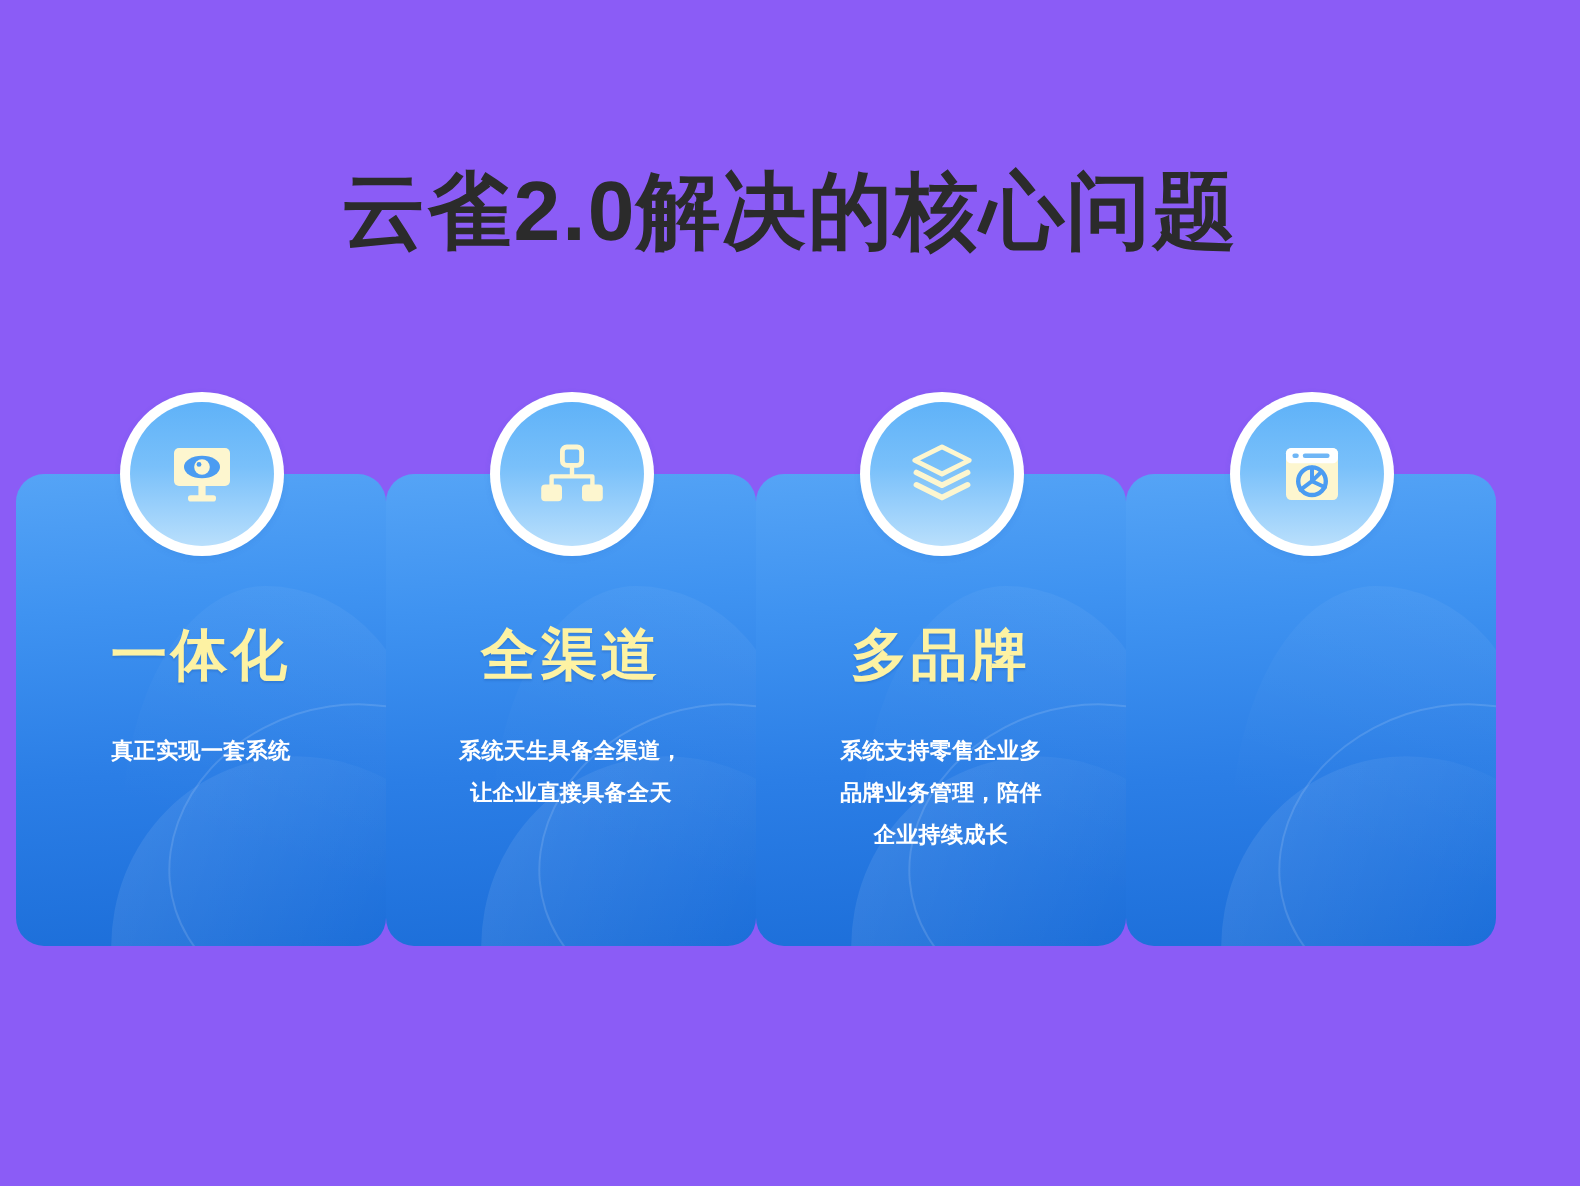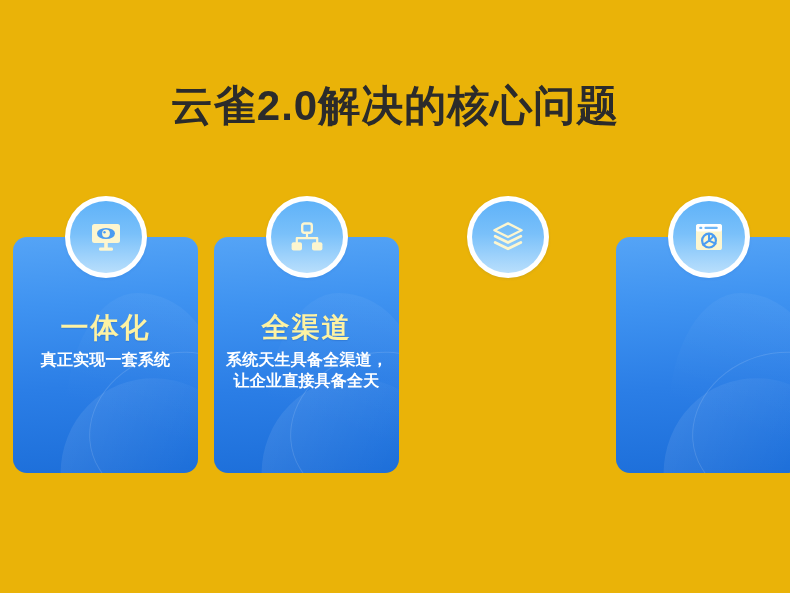--- a/index.html
+++ b/index.html
@@ -9,47 +9,46 @@
     height: 593px;
     background: #ffffff;
     font-family: "Liberation Sans", "DejaVu Sans", sans-serif;
     overflow: hidden;
   }
 
   .page {
     position: relative;
     width: 790px;
     height: 593px;
-    background: #eab308;
+    background: #8b5cf6;
   }
 
   
   .page-title {
     position: absolute;
     top: 80px;
     left: 0;
     width: 790px;
     text-align: center;
     font-size: 42px;
     line-height: 52px;
     font-weight: 700;
     color: #2b2b2b;
     letter-spacing: 1px;
   }
 
   
   .card-row {
     position: absolute;
     top: 196px;
-    left: 24px;
+    left: 8px;
     width: 766px;
     height: 290px;
     display: flex;
-    gap: 16px;
-    justify-content: center;
+    gap: 0;
   }
 
   .card-wrap {
     position: relative;
     width: 185px;
     height: 290px;
     flex: 0 0 185px;
   }
 
   
@@ -140,23 +139,23 @@
   .card-heading {
     font-size: 28px;
     line-height: 34px;
     font-weight: 700;
     color: #fdf2a3;
     letter-spacing: 2px;
     text-shadow: 0 1px 1px rgba(18,70,150,0.22);
   }
 
   .card-desc {
-    margin-top: 4px;
+    margin-top: 21px;
     padding: 0 12px;
-    font-size: 16px;
+    font-size: 11px;
     line-height: 21px;
     font-weight: 700;
     color: #ffffff;
     letter-spacing: 0.2px;
   }
   .card-desc .line { display: block; white-space: nowrap; }
 </style>
 </head>
 <body>
 
@@ -226,20 +225,33 @@
         <div class="icon-circle">
           <span>
             <svg width="40" height="40" viewBox="0 0 40 40">
               <path d="M20 6.4 L33.6 13.2 L20 20 L6.4 13.2 Z" fill="none" stroke="#fdf6cf" stroke-width="2.4" stroke-linejoin="round"></path>
               <path d="M7.2 19.2 L20 25.6 L32.8 19.2" fill="none" stroke="#fdf6cf" stroke-width="2.8" stroke-linejoin="round" stroke-linecap="round"></path>
               <path d="M7.2 25.4 L20 31.8 L32.8 25.4" fill="none" stroke="#fdf6cf" stroke-width="2.8" stroke-linejoin="round" stroke-linecap="round"></path>
             </svg>
           </span>
         </div>
       </div>
+      <div class="card">
+        <span class="swoosh3"></span>
+        <span class="swoosh"></span>
+        <span class="swoosh2"></span>
+        <div class="card-inner">
+          <div class="card-heading">多品牌</div>
+          <div class="card-desc">
+            <span class="line">系统支持零售企业多</span>
+            <span class="line">品牌业务管理，陪伴</span>
+            <span class="line">企业持续成长</span>
+          </div>
+        </div>
+      </div>
     </div>
 
     <div class="card-wrap">
       <div class="icon-badge">
         <div class="icon-circle">
           <span>
             <svg width="40" height="40" viewBox="0 0 40 40">
               <rect x="7" y="7" width="26" height="26" rx="2.6" fill="#fdf6cf"></rect>
               <rect x="7" y="7" width="26" height="7.6" rx="2.6" fill="#ffffff"></rect>
               <rect x="10.2" y="9.8" width="3.2" height="2.2" rx="1.1" fill="#6fb6f6"></rect>

